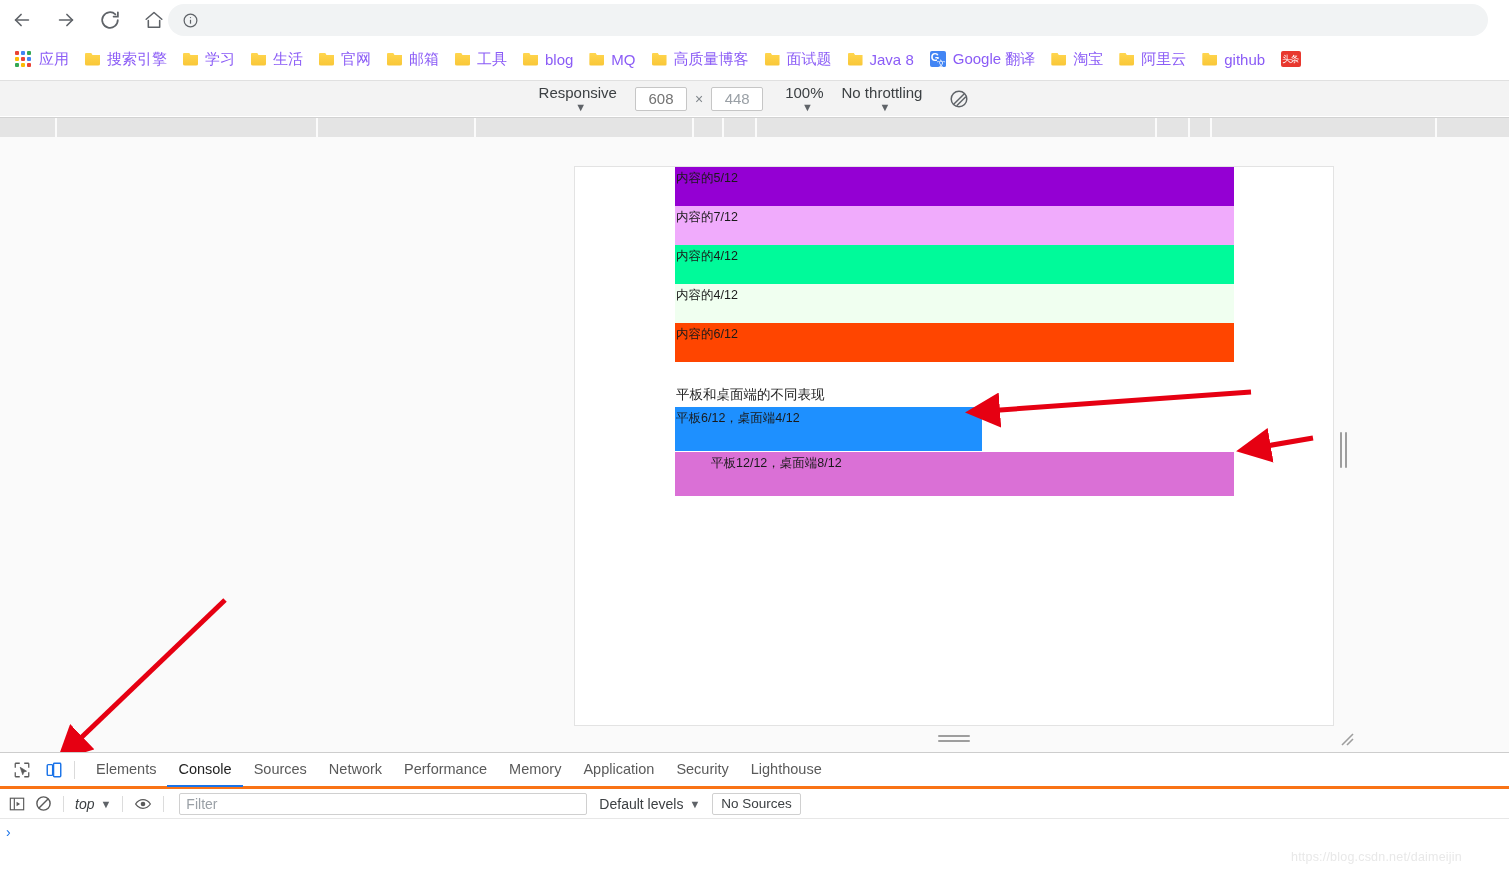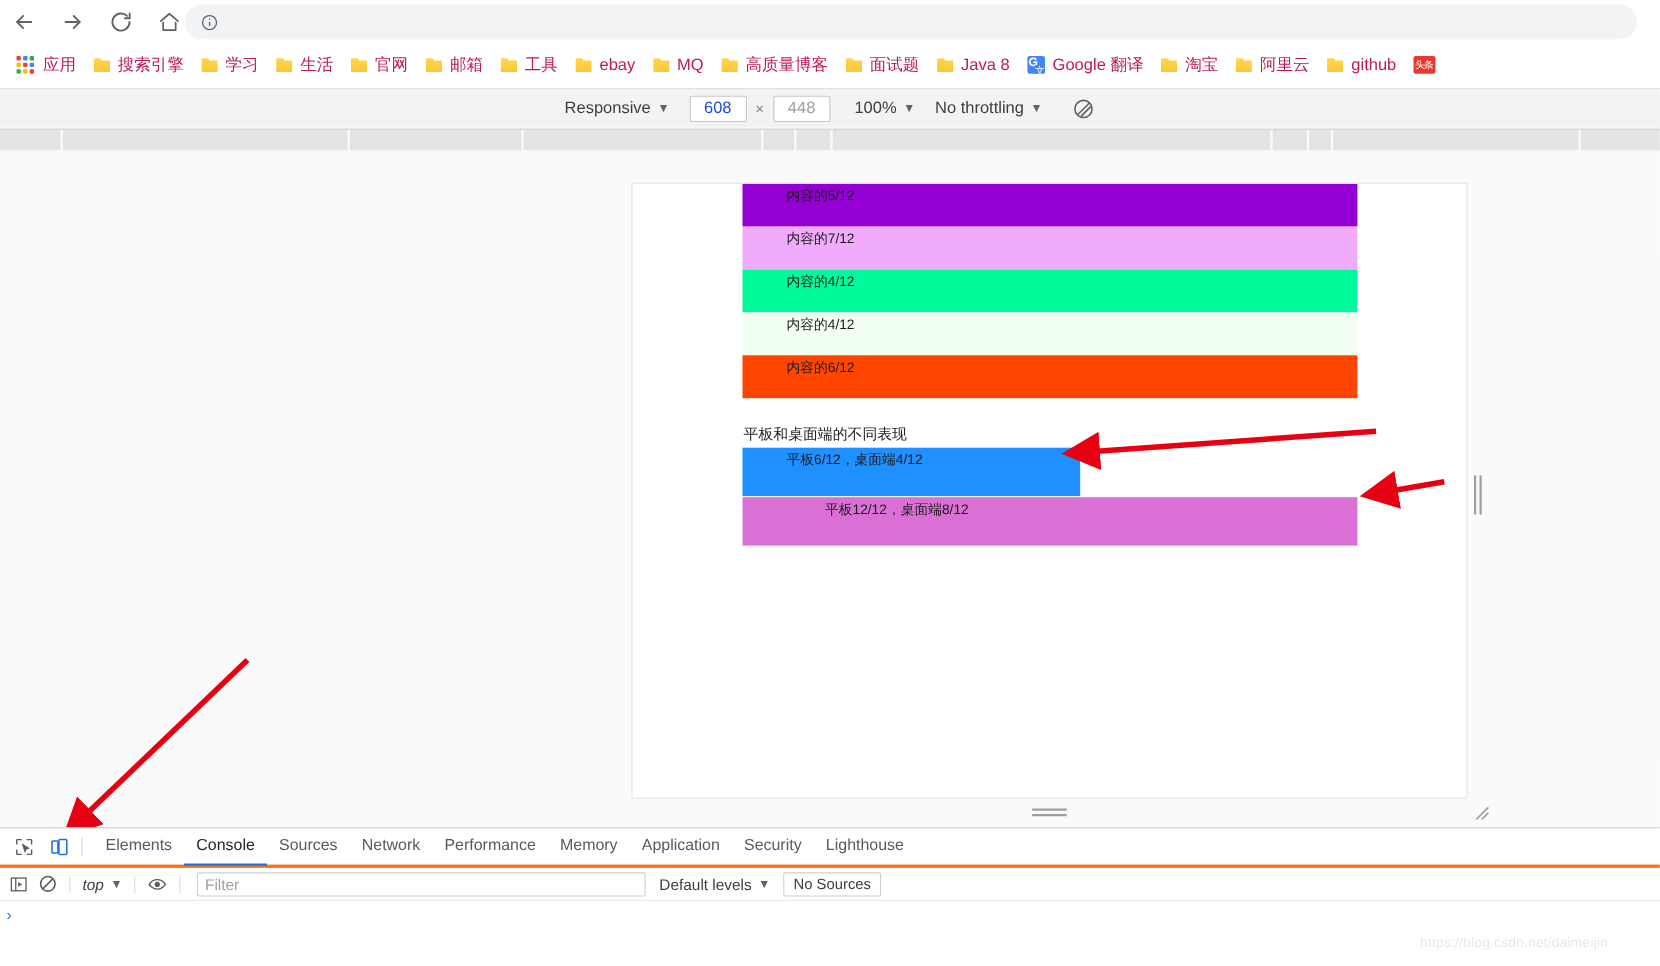--- a/index.html
+++ b/index.html
@@ -35,21 +35,21 @@
   
   .bookmarks {
     position:absolute; left:0; top:40px; width:1509px; height:38px;
     display:flex; align-items:center; padding-left:8px; background:#fff;
     overflow:hidden;
   }
   .bm {
     display:flex; align-items:center; height:28px; padding:0 7px; margin-right:2px;
     border-radius:4px; cursor:pointer; flex:0 0 auto; white-space:nowrap;
   }
-  .bm .bm-label { font-size:15px; color:#be185d; margin-left:7px; }
+  .bm .bm-label { font-size:15px; color:#8b5cf6; margin-left:7px; }
   .folder-ico {
     width:15px; height:13px; flex:0 0 15px; position:relative;
   }
   .folder-ico:before{
     content:""; position:absolute; left:0; top:0; width:15px; height:13px;
     background:#fbc02d;
     border-radius:1px 2px 2px 2px;
     clip-path: polygon(0 0, 6px 0, 7.5px 2.5px, 15px 2.5px, 15px 13px, 0 13px);
     background:linear-gradient(#ffd64f,#f9c636);
   }
@@ -68,26 +68,26 @@
   }
   .tt-ico { width:20px; height:16px; background:#e8382f; border-radius:2px; position:relative; flex:0 0 20px;}
   .tt-ico:before{ content:"头条"; position:absolute; left:1px; top:1px; font-size:9px; color:#fff; line-height:14px; letter-spacing:-1px;}
 
   
   .device-bar {
     position:absolute; left:0; top:80px; width:1509px; height:36px;
     background:#f3f3f3; border-top:1px solid #e0e0e0;
     display:flex; align-items:center; justify-content:center;
   }
-  .db-item { font-size:15px; color:#3c4043; display:flex; align-items:center; cursor:pointer; }
+  .db-item { font-size:15px; color:#3c4043; display:flex; align-items:center; cursor:pointer;flex-direction:column; }
   .db-sel { margin-right:18px; }
   .caret { display:inline-block; margin-left:6px; font-size:11px; color:#5f6368; }
   .db-input {
     width:52px; height:24px; border:1px solid #c6c6c6; background:#fff;
-    border-radius:2px; text-align:center; font-size:15px; color:#1d4ed8;
+    border-radius:2px; text-align:center; font-size:15px; color:#737373;
     font-family:inherit; outline:none;
   }
   .db-input.dim { color:#9aa0a6; }
   .db-x { margin:0 8px; color:#80868b; font-size:14px; }
   .db-zoom { margin-left:22px; margin-right:18px; }
   .db-throttle { margin-right:26px; }
   .rotate-ico { width:22px; height:22px; cursor:pointer; color:#5f6368; }
 
   
   .ruler {
@@ -105,21 +105,21 @@
     background:#ffffff; border:1px solid #e3e3e3;
     overflow:hidden;
   }
   .vp-inner { position:relative; width:100%; height:100%; }
 
   .bars { position:absolute; left:100px; top:0; width:559px; }
   .bar {
     position:relative; height:39px; font-size:12.5px; color:#1a1a1a;
     line-height:1.35; padding:3px 0 0 1px;
   }
-  .bar-label { position:relative; z-index:2;margin-left:39px; }
+  .bar-label { position:relative; z-index:2; }
 
   .gap { height:23px; }
   .section-title { font-size:13.5px; color:#222; padding:1px 0 3px 1px; }
   .bar2 { position:relative; height:44px; font-size:12.5px; color:#1a1a1a; padding:3px 0 0 1px; }
 
   
   .anno { position:absolute; left:0; top:0; width:1509px; height:878px; pointer-events:none; }
 
   
   .vp-bottom-handle {
@@ -255,21 +255,21 @@
     <div class="bm">
       <span class="folder-ico"></span>
       <span class="bm-label">邮箱</span>
     </div>
     <div class="bm">
       <span class="folder-ico"></span>
       <span class="bm-label">工具</span>
     </div>
     <div class="bm">
       <span class="folder-ico"></span>
-      <span class="bm-label">ebay</span>
+      <span class="bm-label">blog</span>
     </div>
     <div class="bm">
       <span class="folder-ico"></span>
       <span class="bm-label">MQ</span>
     </div>
     <div class="bm">
       <span class="folder-ico"></span>
       <span class="bm-label">高质量博客</span>
     </div>
     <div class="bm">

